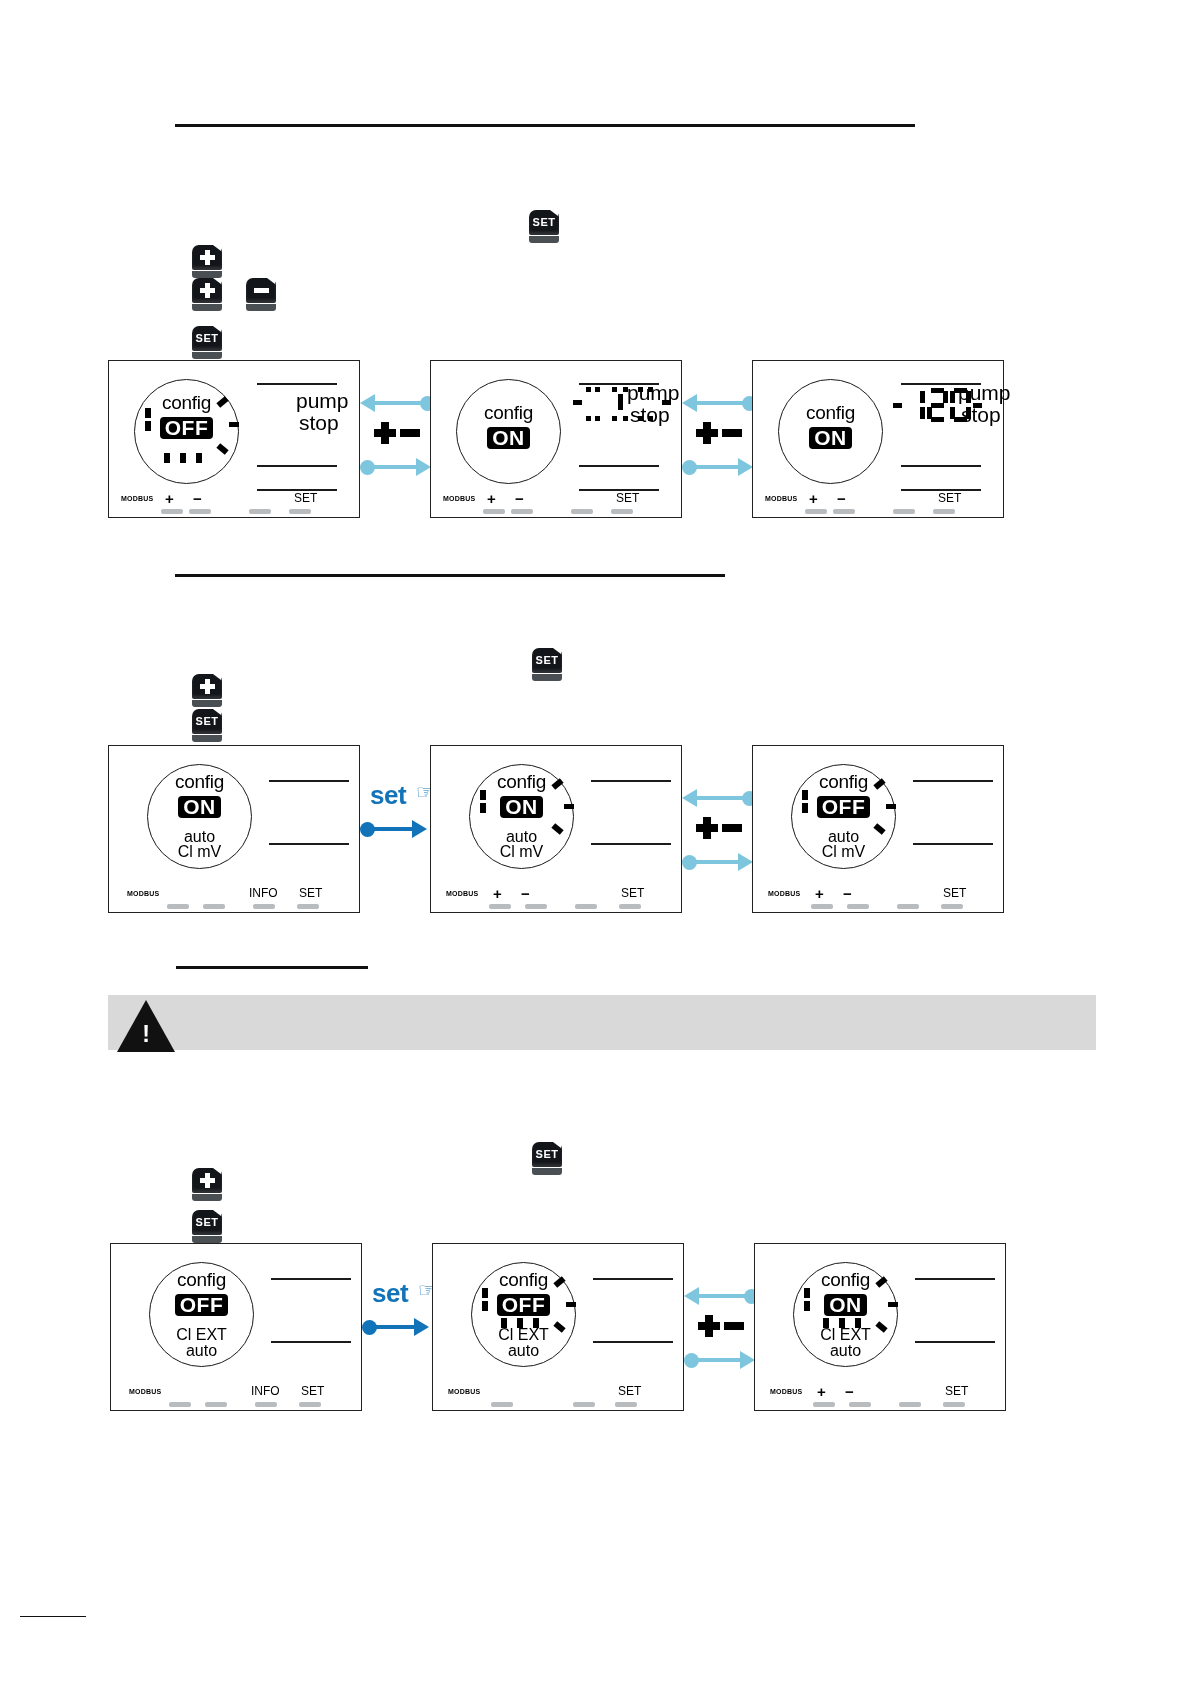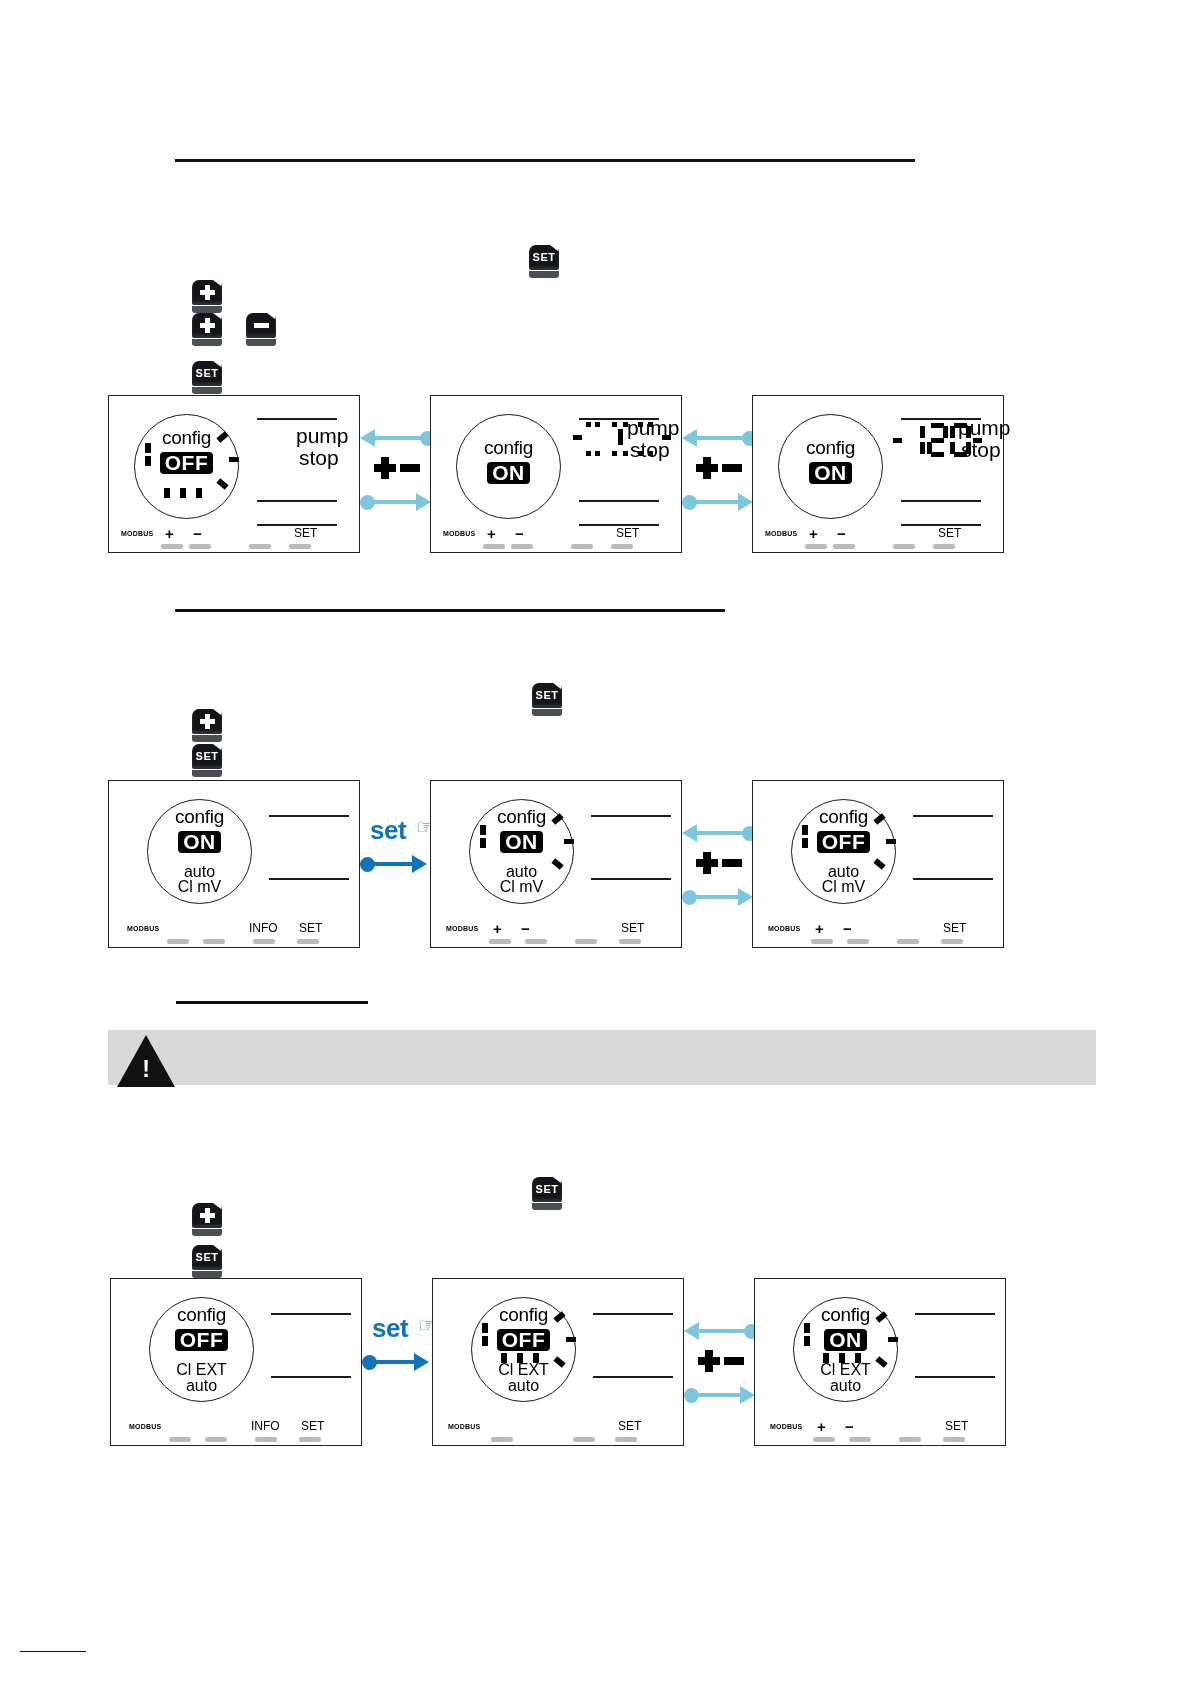--- a/index.html
+++ b/index.html
@@ -5,21 +5,21 @@
 <style>
   html,body{margin:0;padding:0;}
   body{
     width:1195px;height:1688px;
     background:#ffffff;
     font-family:"Liberation Sans", sans-serif;
     position:relative;
     overflow:hidden;
     color:#000;
   }
-  .page{position:absolute;inset:0;margin-top:35px;}
+  .page{position:absolute;inset:0;}
 
   
   .rule{position:absolute;background:#111;}
 
   
   .keybtn{
     position:absolute;
     width:34px;height:34px;
     display:flex;flex-direction:column;align-items:center;justify-content:flex-start;
   }

